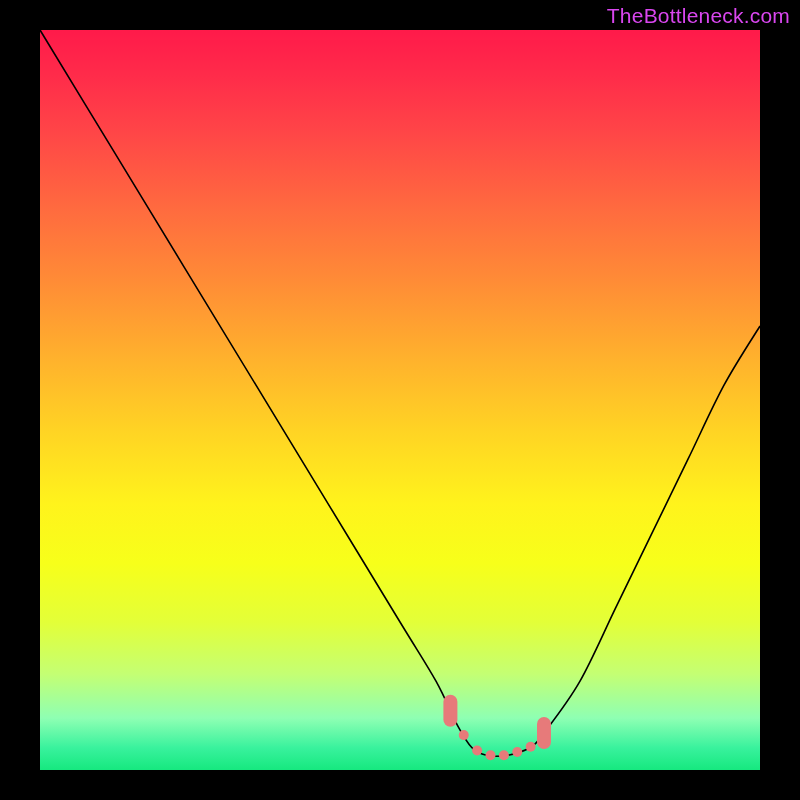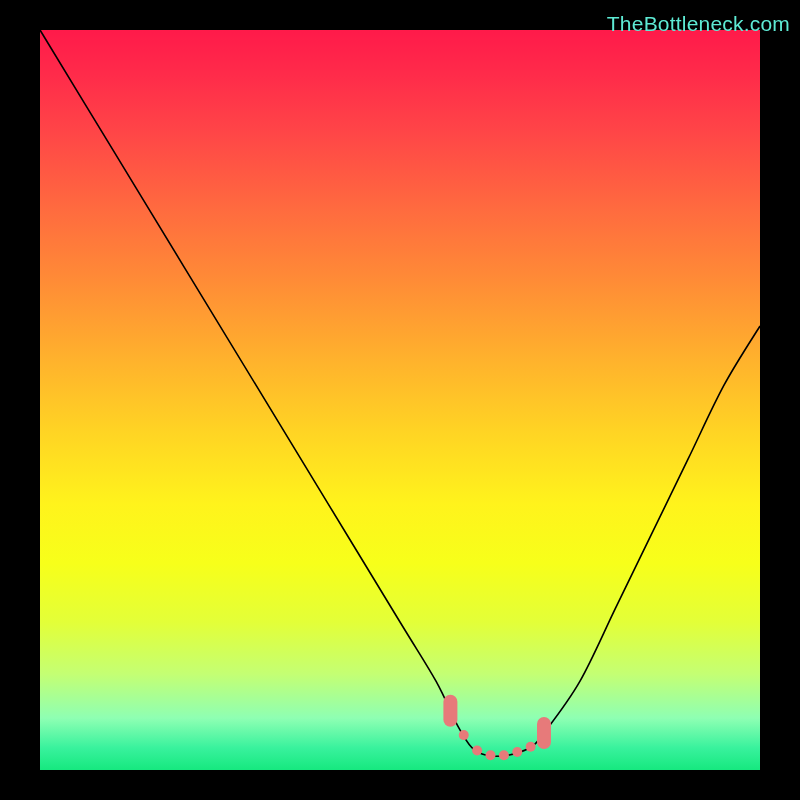--- a/index.html
+++ b/index.html
@@ -6,23 +6,23 @@
   body {
     width: 800px;
     height: 800px;
     background: #000;
     position: relative;
     font-family: Arial, sans-serif;
     overflow: hidden;
   }
   .watermark {
     position: absolute;
-    top: 12px;
+    top: 4px;
     right: 10px;
-    color: #5eead4;
+    color: #d946ef;
     font-size: 21px;
     font-weight: 500;
     z-index: 10;
     letter-spacing: 0.2px;
   }
   .plot-area {
     position: absolute;
     left: 40px;
     top: 30px;
     width: 720px;

